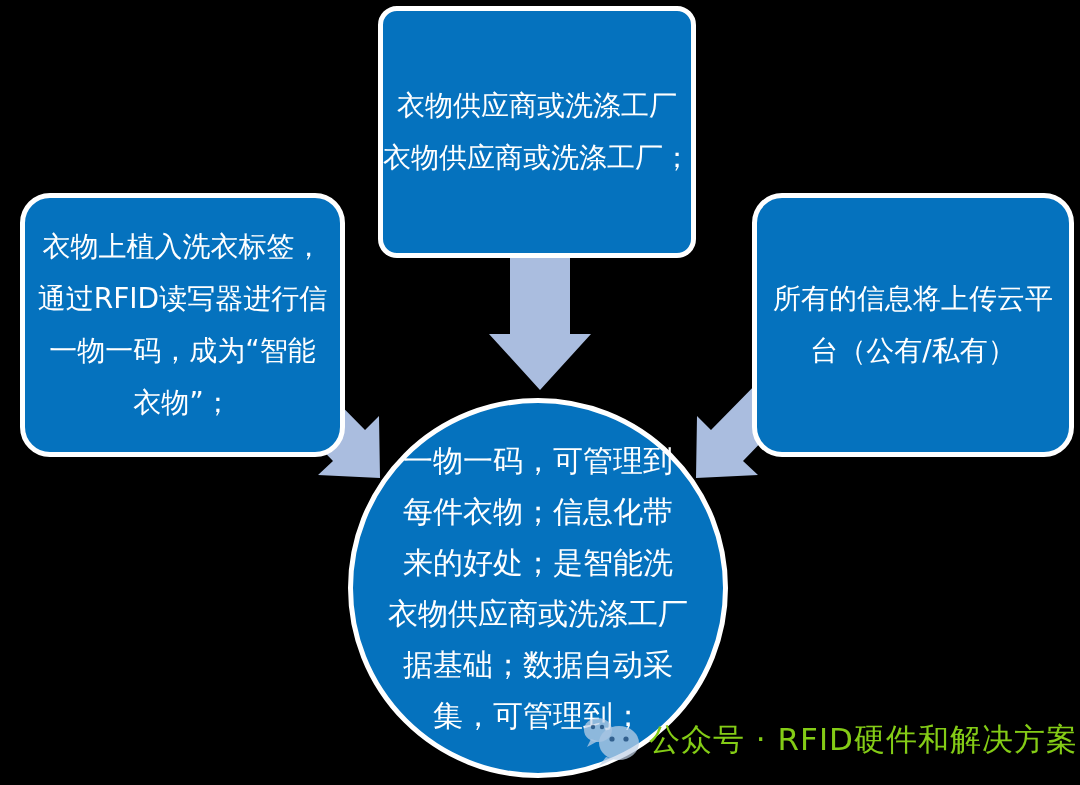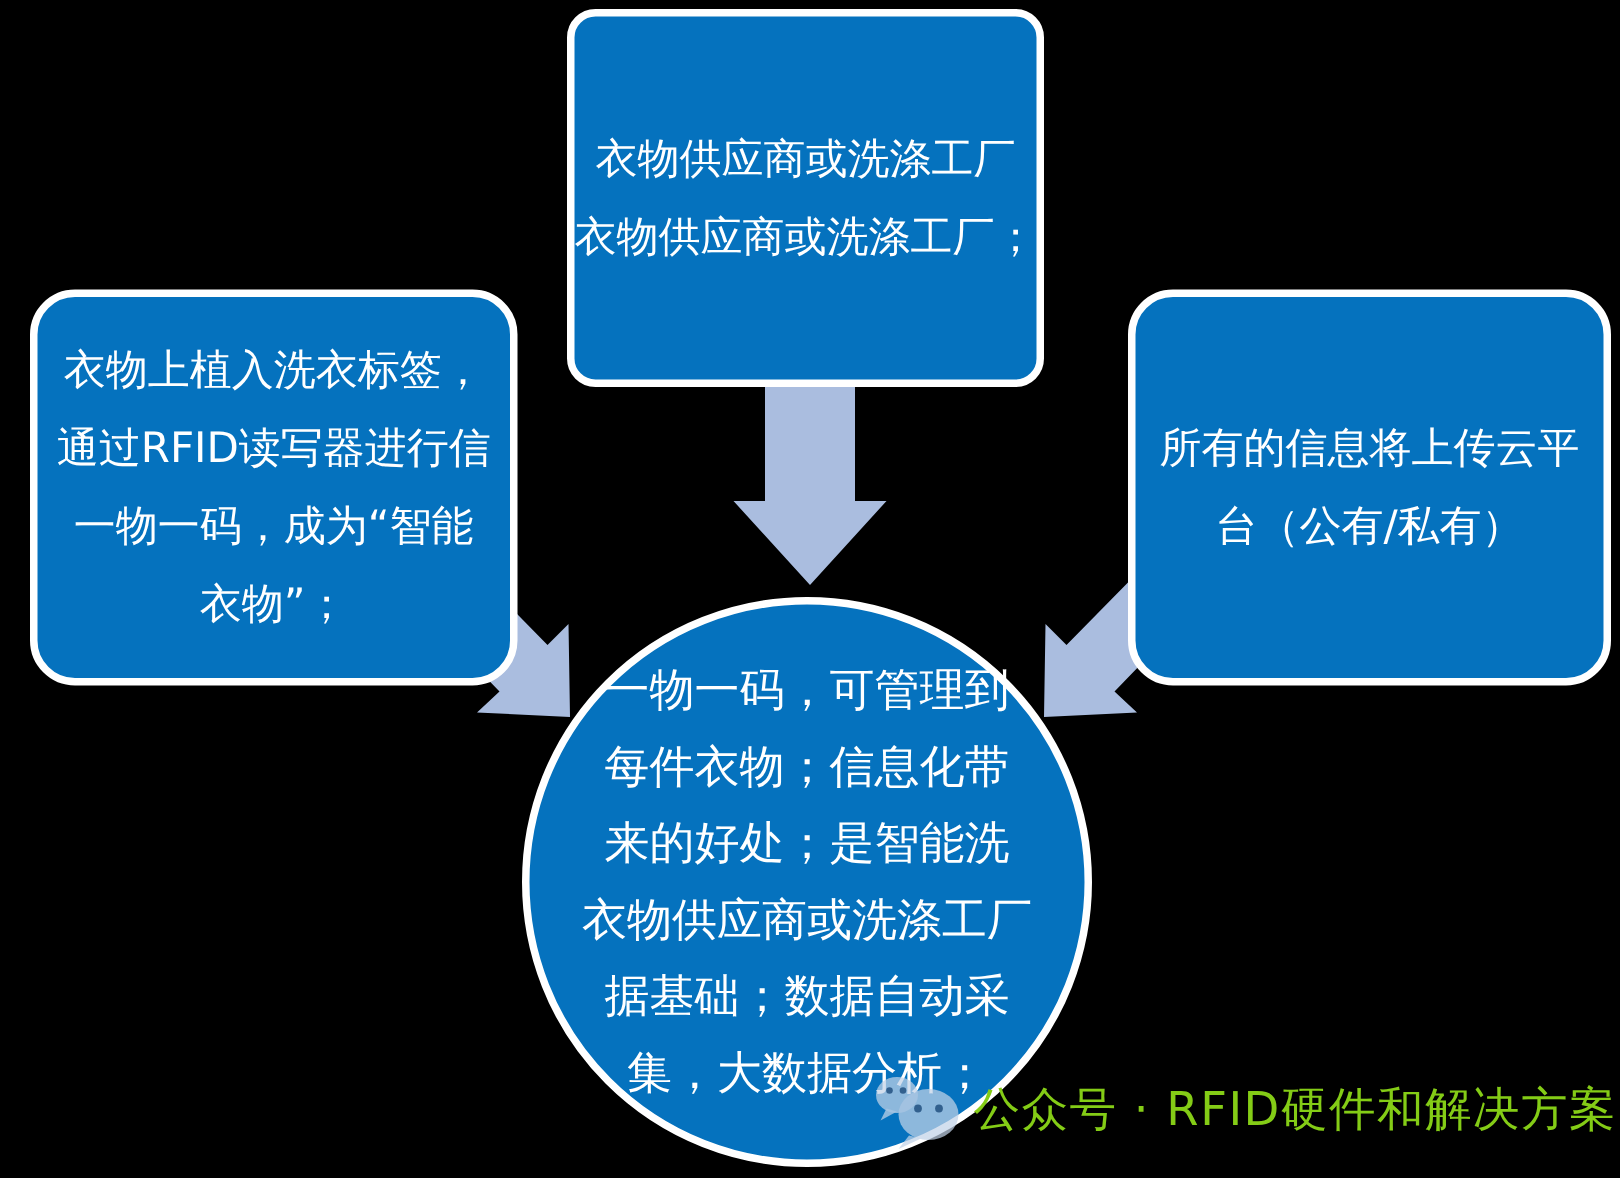--- a/index.html
+++ b/index.html
@@ -56,21 +56,21 @@
     <div class="line">所有的信息将上传云平</div>
     <div class="line">台（公有/私有）</div>
   </div>
 
   <div class="shape center-circle">
     <div class="line">一物一码，可管理到</div>
     <div class="line">每件衣物；信息化带</div>
     <div class="line">来的好处；是智能洗</div>
     <div class="line">衣物供应商或洗涤工厂</div>
     <div class="line">据基础；数据自动采</div>
-    <div class="line">集，大数据分析；</div>
+    <div class="line">集，可管理到；</div>
   </div>
 
   <div class="watermark">
     <svg class="wechat-icon" width="58" height="54" viewBox="0 0 58 54">
       <ellipse cx="15" cy="17" rx="14" ry="12" fill="#C2D2E8" fill-opacity="0.85"></ellipse>
       <polygon points="8,26 4,34 15,28" fill="#C2D2E8" fill-opacity="0.85"></polygon>
       <circle cx="10" cy="14" r="2.2" fill="#3A5E86"></circle>
       <circle cx="19" cy="14" r="2.2" fill="#3A5E86"></circle>
       <ellipse cx="36" cy="30" rx="20" ry="17" fill="#C2D2E8" fill-opacity="0.85"></ellipse>
       <polygon points="23,44 16,53 31,46" fill="#C2D2E8" fill-opacity="0.85"></polygon>

